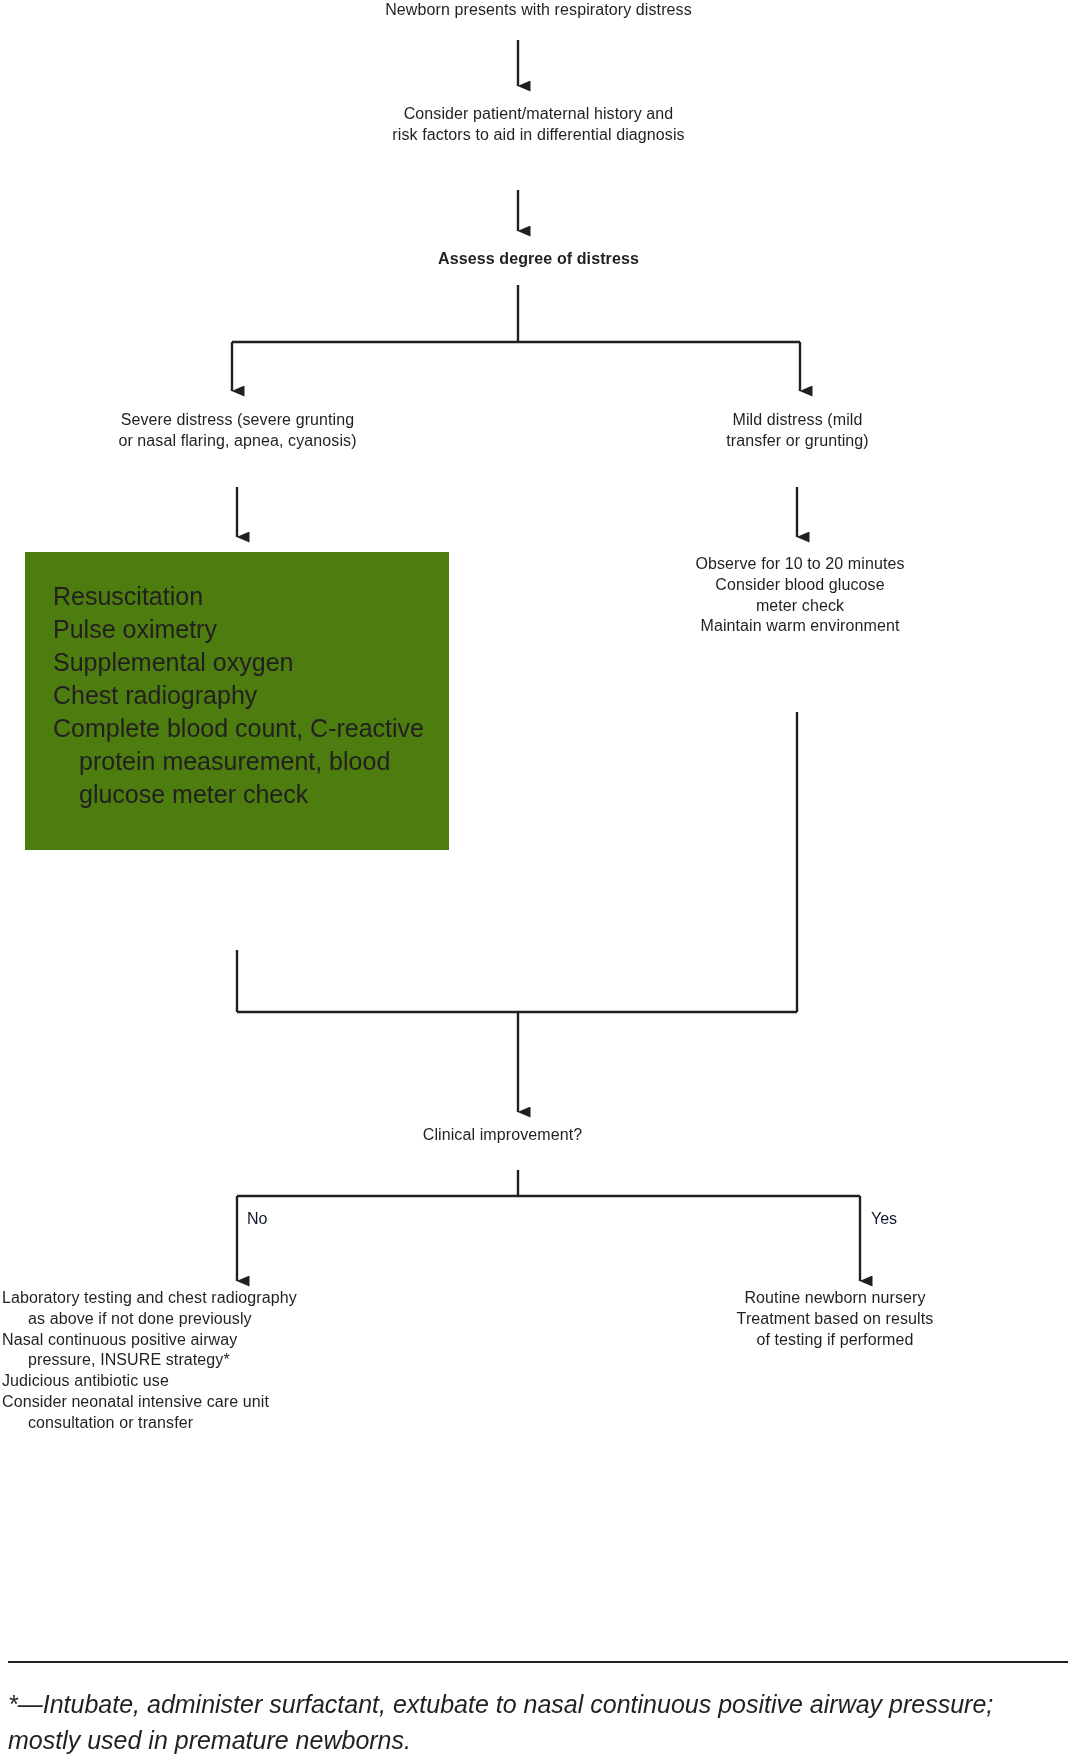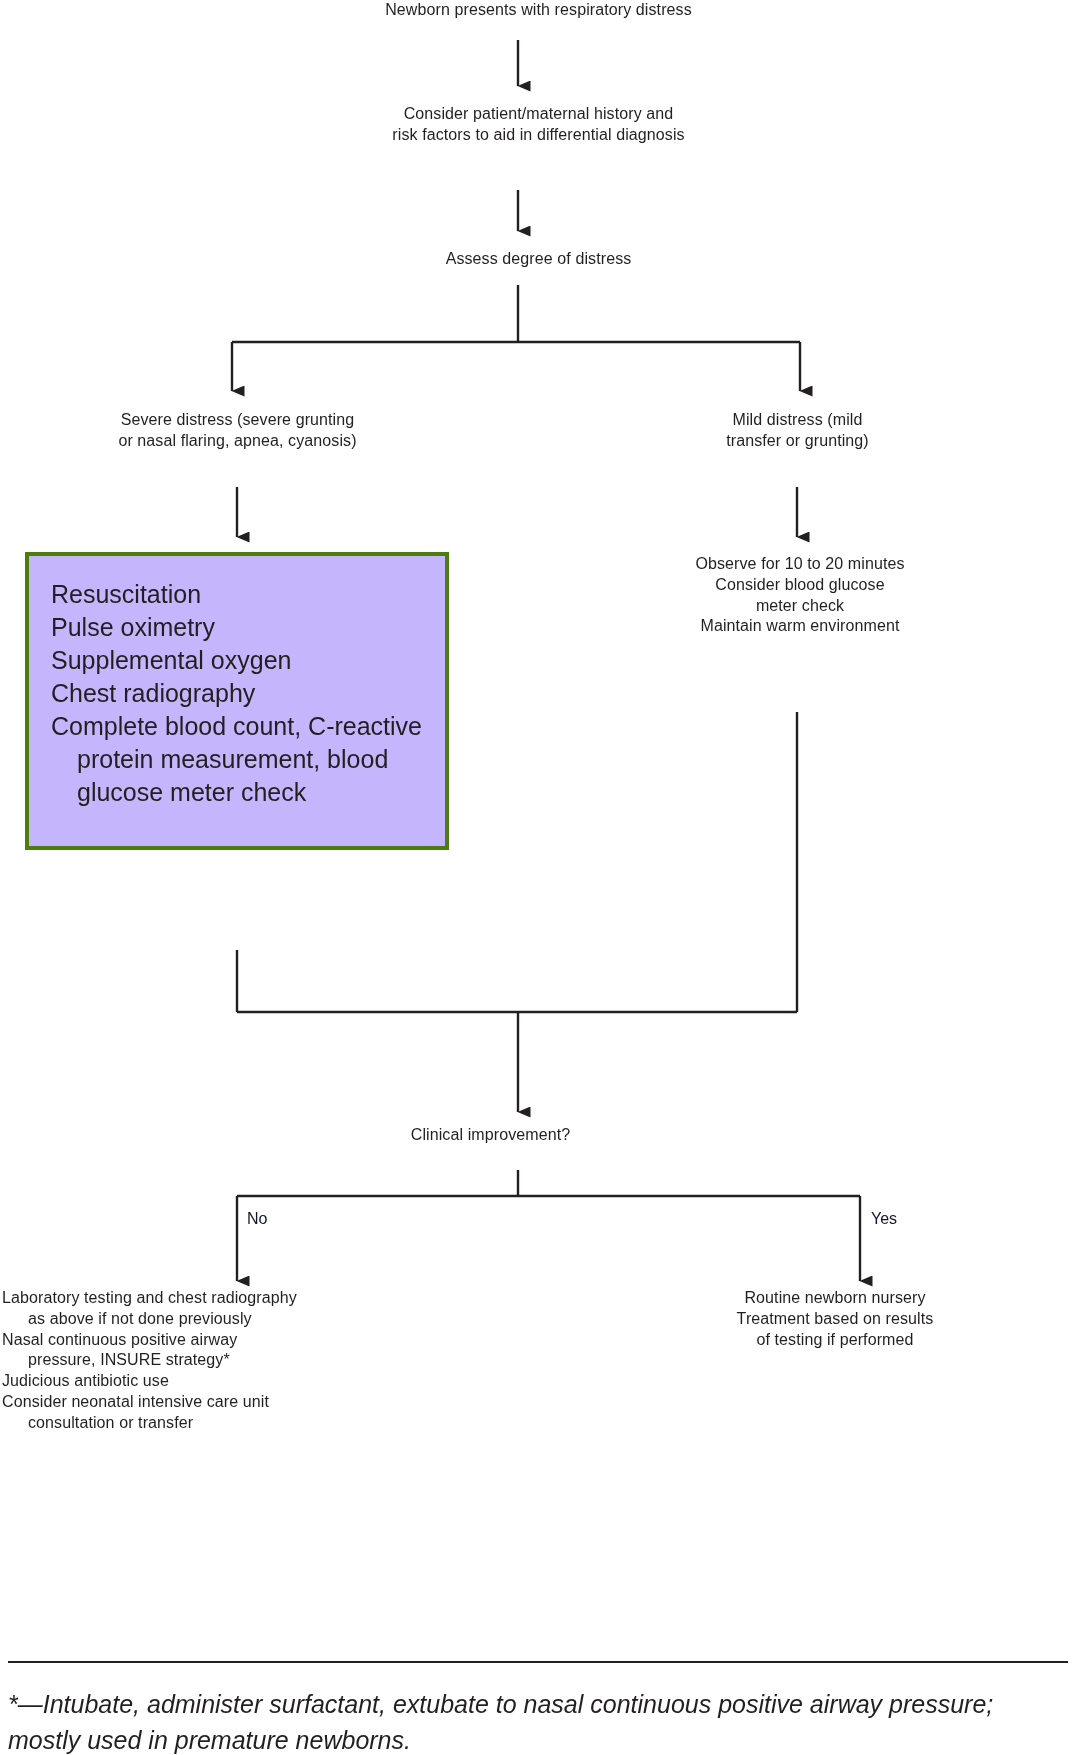--- a/index.html
+++ b/index.html
@@ -42,23 +42,23 @@
     display: block;
     padding-left: 26px;
     text-indent: -26px;
   }
   .list-line {
     display: block;
     white-space: pre-wrap;
   }
   .boxed {
     position: absolute;
-    border: 4px solid #4d7c0f;
+    border: 6px solid #4d7c0f;
     box-sizing: border-box;
-    background: #c4b5fd;
+    background: #4d7c0f;
   }
   .boxed .inner {
     padding: 22px 14px 16px 22px;
     font-size: 25px;
     line-height: 1.32;
   }
   .branch-label {
     position: absolute;
     font-size: 16px;
     color: #0f172a;
@@ -125,21 +125,21 @@
 
   <div class="node node-center" style="left:0; top:0; width:1077px;">
     <span>Newborn presents with respiratory distress</span>
   </div>
 
   <div class="node node-center" style="left:0; top:104px; width:1077px;">
     <span class="list-line">Consider patient/maternal history and</span>
     <span class="list-line">risk factors to aid in differential diagnosis</span>
   </div>
 
-  <div class="node node-center" style="left:0; top:249px; width:1077px;">
+  <div class="node node-center" style="left:0; top:249px; width:1077px;font-weight:bold;">
     <span>Assess degree of distress</span>
   </div>
 
   <div class="node node-center" style="left:0; top:410px; width:475px;">
     <span class="list-line">Severe distress (severe grunting</span>
     <span class="list-line">or nasal flaring, apnea, cyanosis)</span>
   </div>
 
   <div class="node node-center" style="left:600px; top:410px; width:395px;">
     <span class="list-line">Mild distress (mild</span>
@@ -158,21 +158,21 @@
     </div>
   </div>
 
   <div class="node node-center" style="left:565px; top:554px; width:470px;">
     <span class="list-line">Observe for 10 to 20 minutes</span>
     <span class="list-line">Consider blood glucose
 meter check</span>
     <span class="list-line">Maintain warm environment</span>
   </div>
 
-  <div class="node node-center" style="left:0; top:1125px; width:981px;">
+  <div class="node node-center" style="left:0; top:1125px; width:981px;padding-left:12px;">
     <span>Clinical improvement?</span>
   </div>
 
   <div class="branch-label" style="left:247px; top:1210px;">
     <span>No</span>
   </div>
 
   <div class="branch-label" style="left:871px; top:1210px;">
     <span>Yes</span>
   </div>

